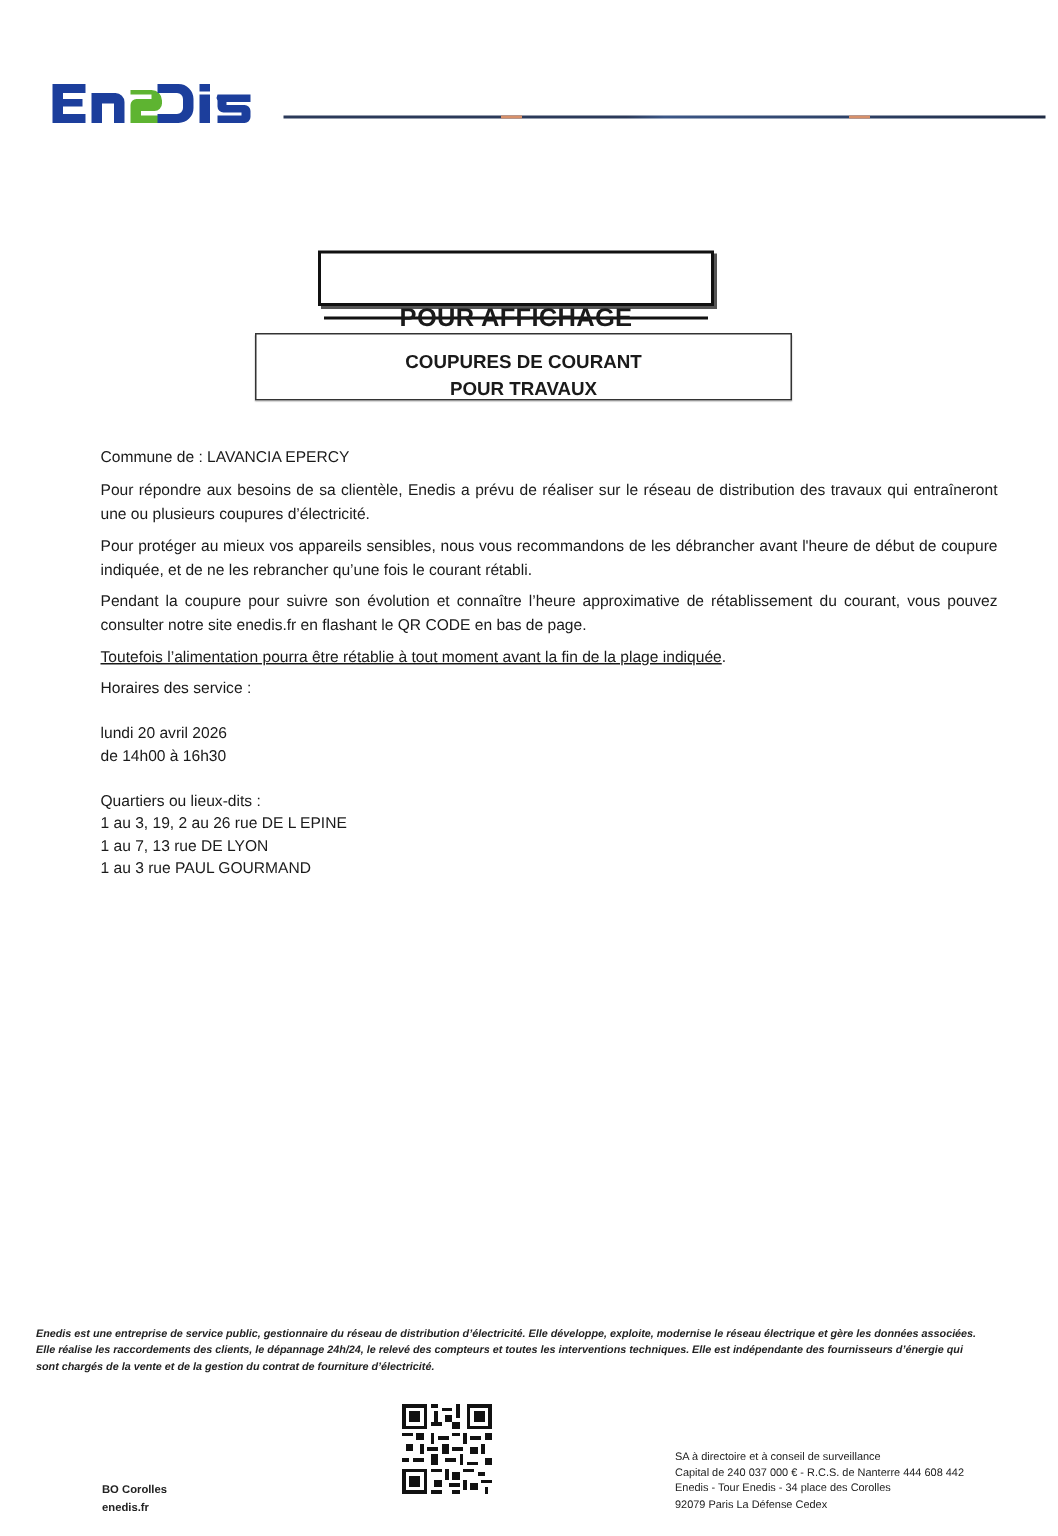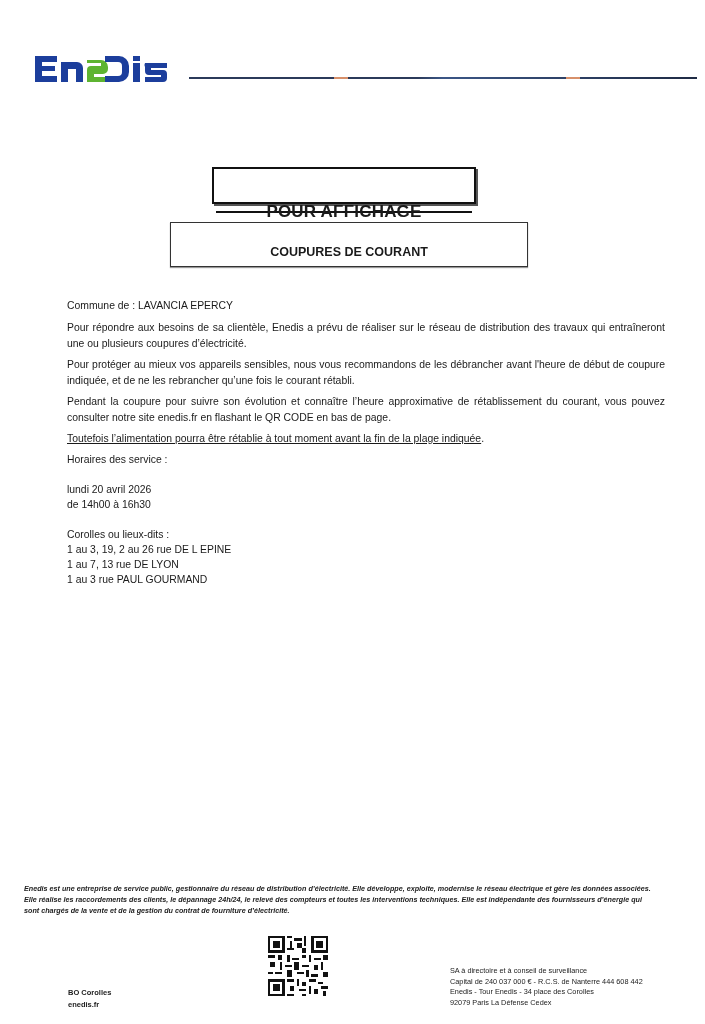--- a/index.html
+++ b/index.html
@@ -16,21 +16,21 @@
   
   .box-affichage { position: absolute; left: 212px; top: 167px; width: 260px; height: 33px;
                    border: 2px solid #111; box-shadow: 2px 2px 0 #555; }
   .box-affichage .inner { position: absolute; left: 2px; top: 2px; right: 2px; bottom: 2px;
                           border: 1px solid #111; display: flex; align-items: center; justify-content: center; margin-top: 40px; }
   .box-affichage .title { font-size: 17px; font-weight: bold; letter-spacing: 0.2px; }
 
   .box-coupures { position: absolute; left: 170px; top: 222px; width: 356px; height: 43px;
                   border: 1px solid #333; box-shadow: 0 1px 1px #999; text-align: center; }
   .box-coupures div { font-size: 12.5px; font-weight: bold; line-height: 18px; }
-  .box-coupures .l1 { margin-top: 20px; }
+  .box-coupures .l1 { margin-top: 9px; }
 
   
   .body-text { position: absolute; left: 67px; width: 598px; font-size: 10.4px; line-height: 16px; margin-top: 16px; }
   .justify { text-align: justify; text-align-last: left; }
   .underline { text-decoration: underline; }
   .block { position: absolute; left: 67px; font-size: 10.4px; line-height: 15px; }
 
   
   .footer-legal { position: absolute; left: 24px; top: 883px; width: 630px; font-size: 7.2px;
                   line-height: 11px; font-style: italic; font-weight: bold; color: #222; }
@@ -64,36 +64,37 @@
 </div>
 
 <div class="box-affichage">
   <div class="inner">
     <span class="title">POUR AFFICHAGE</span>
   </div>
 </div>
 
 <div class="box-coupures">
   <div class="l1">COUPURES DE COURANT</div>
+  <div>POUR TRAVAUX</div>
 </div>
 
 <div class="body-text" style="top:282px">Commune de : LAVANCIA EPERCY</div>
 <div class="body-text justify" style="top:304px">Pour répondre aux besoins de sa clientèle, Enedis a prévu de réaliser sur le réseau de distribution des travaux qui entraîneront une ou plusieurs coupures d’électricité.</div>
 <div class="body-text justify" style="top:341px">Pour protéger au mieux vos appareils sensibles, nous vous recommandons de les débrancher avant l'heure de début de coupure indiquée, et de ne les rebrancher qu’une fois le courant rétabli.</div>
 <div class="body-text justify" style="top:378px">Pendant la coupure pour suivre son évolution et connaître l’heure approximative de rétablissement du courant, vous pouvez consulter notre site enedis.fr en flashant le QR CODE en bas de page.</div>
 <div class="body-text" style="top:415px">
   <span class="underline">Toutefois l’alimentation pourra être rétablie à tout moment avant la fin de la plage indiquée</span><span>.</span>
 </div>
 <div class="body-text" style="top:436px">Horaires des service :</div>
 
 <div class="block" style="top:482px">
   <div>lundi 20 avril 2026</div>
   <div>de 14h00 à 16h30</div>
   <div style="height:15px"></div>
-  <div>Corolles ou lieux-dits :</div>
+  <div>Quartiers ou lieux-dits :</div>
   <div>1 au 3, 19, 2 au 26 rue DE L EPINE</div>
   <div>1 au 7, 13 rue DE LYON</div>
   <div>1 au 3 rue PAUL GOURMAND</div>
 </div>
 
 <div class="footer-legal">Enedis est une entreprise de service public, gestionnaire du réseau de distribution d’électricité. Elle développe, exploite, modernise le réseau électrique et gère les données associées. Elle réalise les raccordements des clients, le dépannage 24h/24, le relevé des compteurs et toutes les interventions techniques. Elle est indépendante des fournisseurs d’énergie qui sont chargés de la vente et de la gestion du contrat de fourniture d’électricité.</div>
 
 <div class="qr">
   <svg viewBox="0 0 25 25" width="60" height="60" shape-rendering="crispEdges">
     <rect width="25" height="25" fill="#fff"></rect>

